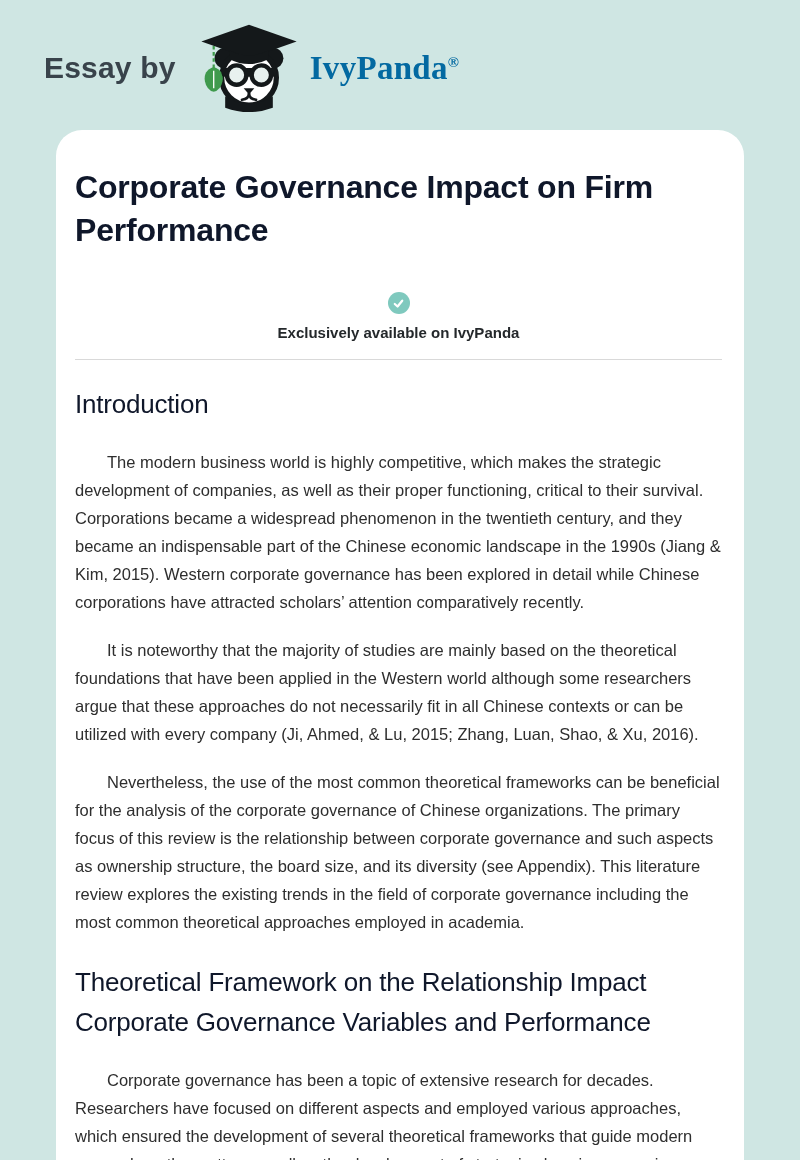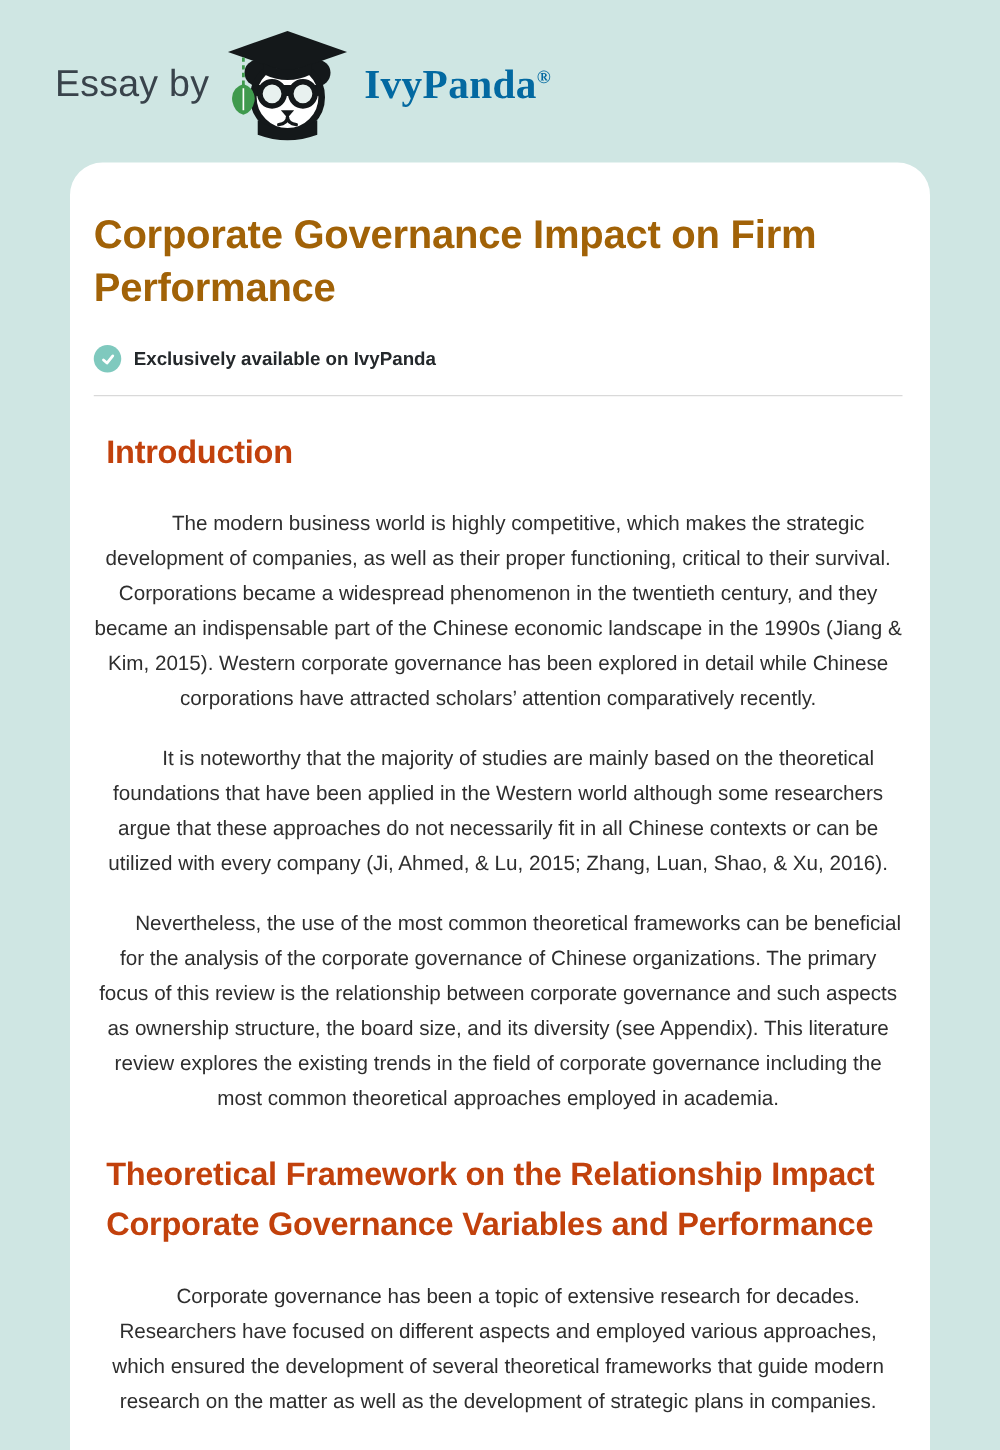--- a/index.html
+++ b/index.html
@@ -14,24 +14,24 @@
 
   
   .site-header {
     display: flex;
     align-items: center;
     padding: 22px 0 16px 44px;
     height: 130px;
   }
   .essay-by {
     font-size: 30px;
-    font-weight: 400;
+    font-weight: 700;
     color: #39434b;
     letter-spacing: 0.2px;
-    margin-right: 10px;
+    margin-right: 20px;
   }
   .logo-wrap { width: 106px; height: 90px; margin-right: 8px; }
   .brand {
     font-family: "Liberation Serif", serif;
     font-weight: 700;
     font-size: 33px;
     color: #0369a1;
     letter-spacing: 0.3px;
   }
   .brand sup {
@@ -46,29 +46,30 @@
     margin: 0 auto 0 56px;
     background: #ffffff;
     border-radius: 26px;
     padding: 36px 22px 36px 19px;
     min-height: 982px;
   }
   .essay-title {
     font-size: 32px;
     line-height: 43px;
     font-weight: 700;
-    color: #a16207;
+    color: #0f172a;
     letter-spacing: -0.2px;
-    margin-bottom: 24px;
+    margin-bottom: 40px;
   }
   .badge {
     display: flex;
     align-items: center;
     gap: 10px;
     margin-bottom: 18px;
+    flex-direction: column;
   }
   .check-circle {
     width: 22px;
     height: 22px;
     border-radius: 50%;
     background: #7fc9be;
     display: inline-flex;
     align-items: center;
     justify-content: center;
     flex: 0 0 auto;
@@ -79,33 +80,33 @@
     color: #24282b;
   }
   hr.divider {
     border: none;
     border-top: 1px solid #d9d9d9;
     margin: 0 0 24px 0;
   }
   .section-heading {
     font-size: 26px;
     line-height: 40px;
-    font-weight: 700;
-    color: #c2410c;
+    font-weight: 400;
+    color: #0f172a;
     letter-spacing: -0.2px;
-    margin: 26px 0 24px 10px;
+    margin: 26px 0 24px 0;
   }
   .section-heading:first-of-type { margin-top: 2px; }
   .essay-card p {
     font-size: 16.5px;
     line-height: 28px;
     color: #2e2e2e;
     text-indent: 32px;
     margin-bottom: 20px;
-    text-align: center;
+    text-align: left;
   }
 </style>
 </head>
 <body>
 
 <header class="site-header">
   <span class="essay-by">Essay by</span>
 
   <span class="logo-wrap">
     <svg viewBox="0 0 120 102" width="106" height="90" aria-hidden="true">

